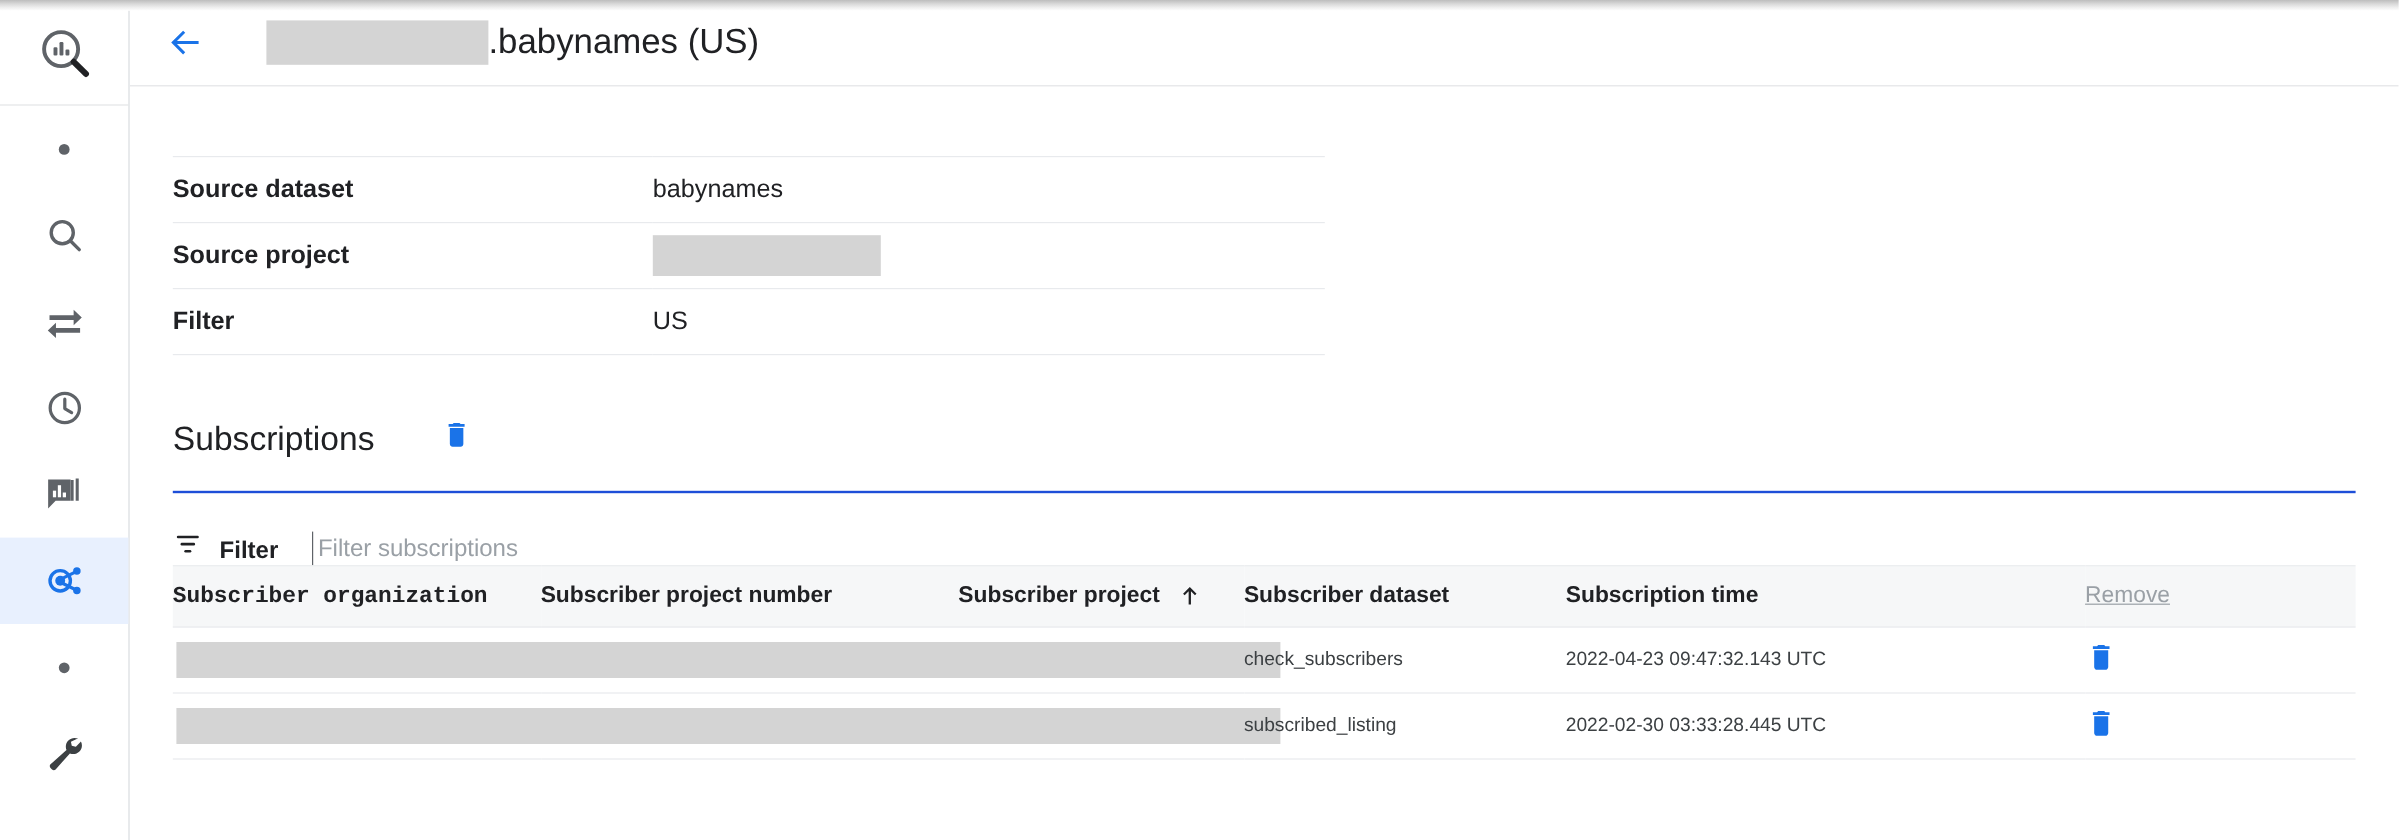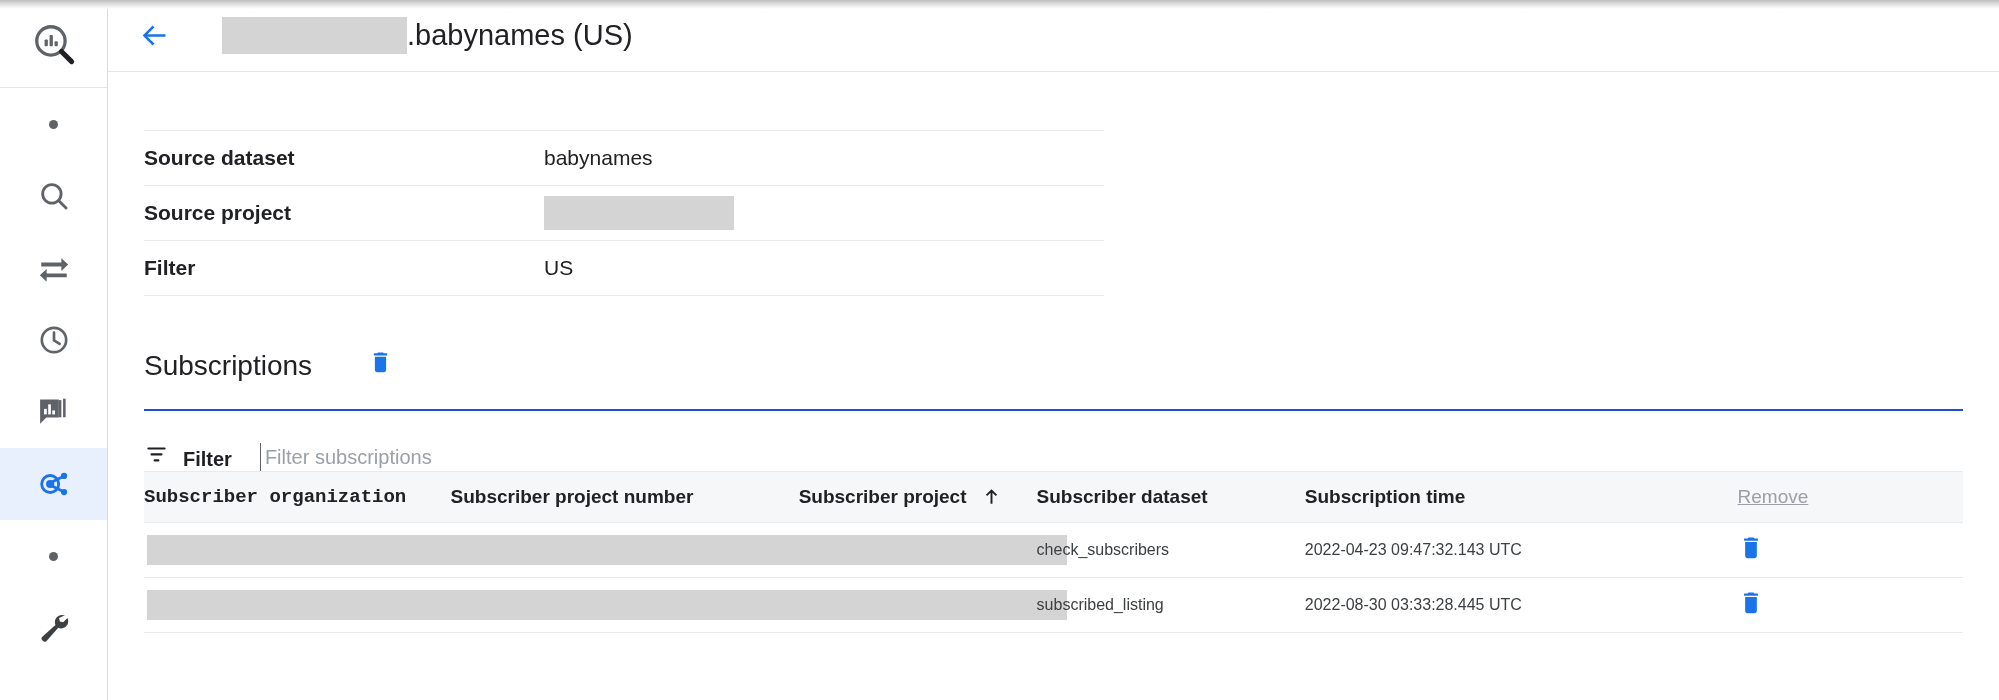--- a/index.html
+++ b/index.html
@@ -484,21 +484,21 @@
                   </svg>
                 </span>
               </span>
             </td>
           </tr>
           <tr>
             <td colspan="3">
               <div class="redact redact-row"></div>
             </td>
             <td>subscribed_listing</td>
-            <td>2022-08-30 03:33:28.445 UTC</td>
+            <td>2022-02-30 03:33:28.445 UTC</td>
             <td class="trash-cell">
               <span class="trash-btn">
                 <span>
                   <svg width="26" height="26" viewBox="0 0 24 24" fill="#1a73e8">
                     <path d="M6.6 19.2c0 1.2 1.0 2.2 2.2 2.2h6.4c1.2 0 2.2-1.0 2.2-2.2V6.4H6.6v12.8zM18.4 3.2h-3.2l-0.9-0.9H9.7l-0.9 0.9H5.6v2.1h12.8V3.2z"></path>
                   </svg>
                 </span>
               </span>
             </td>
           </tr>

